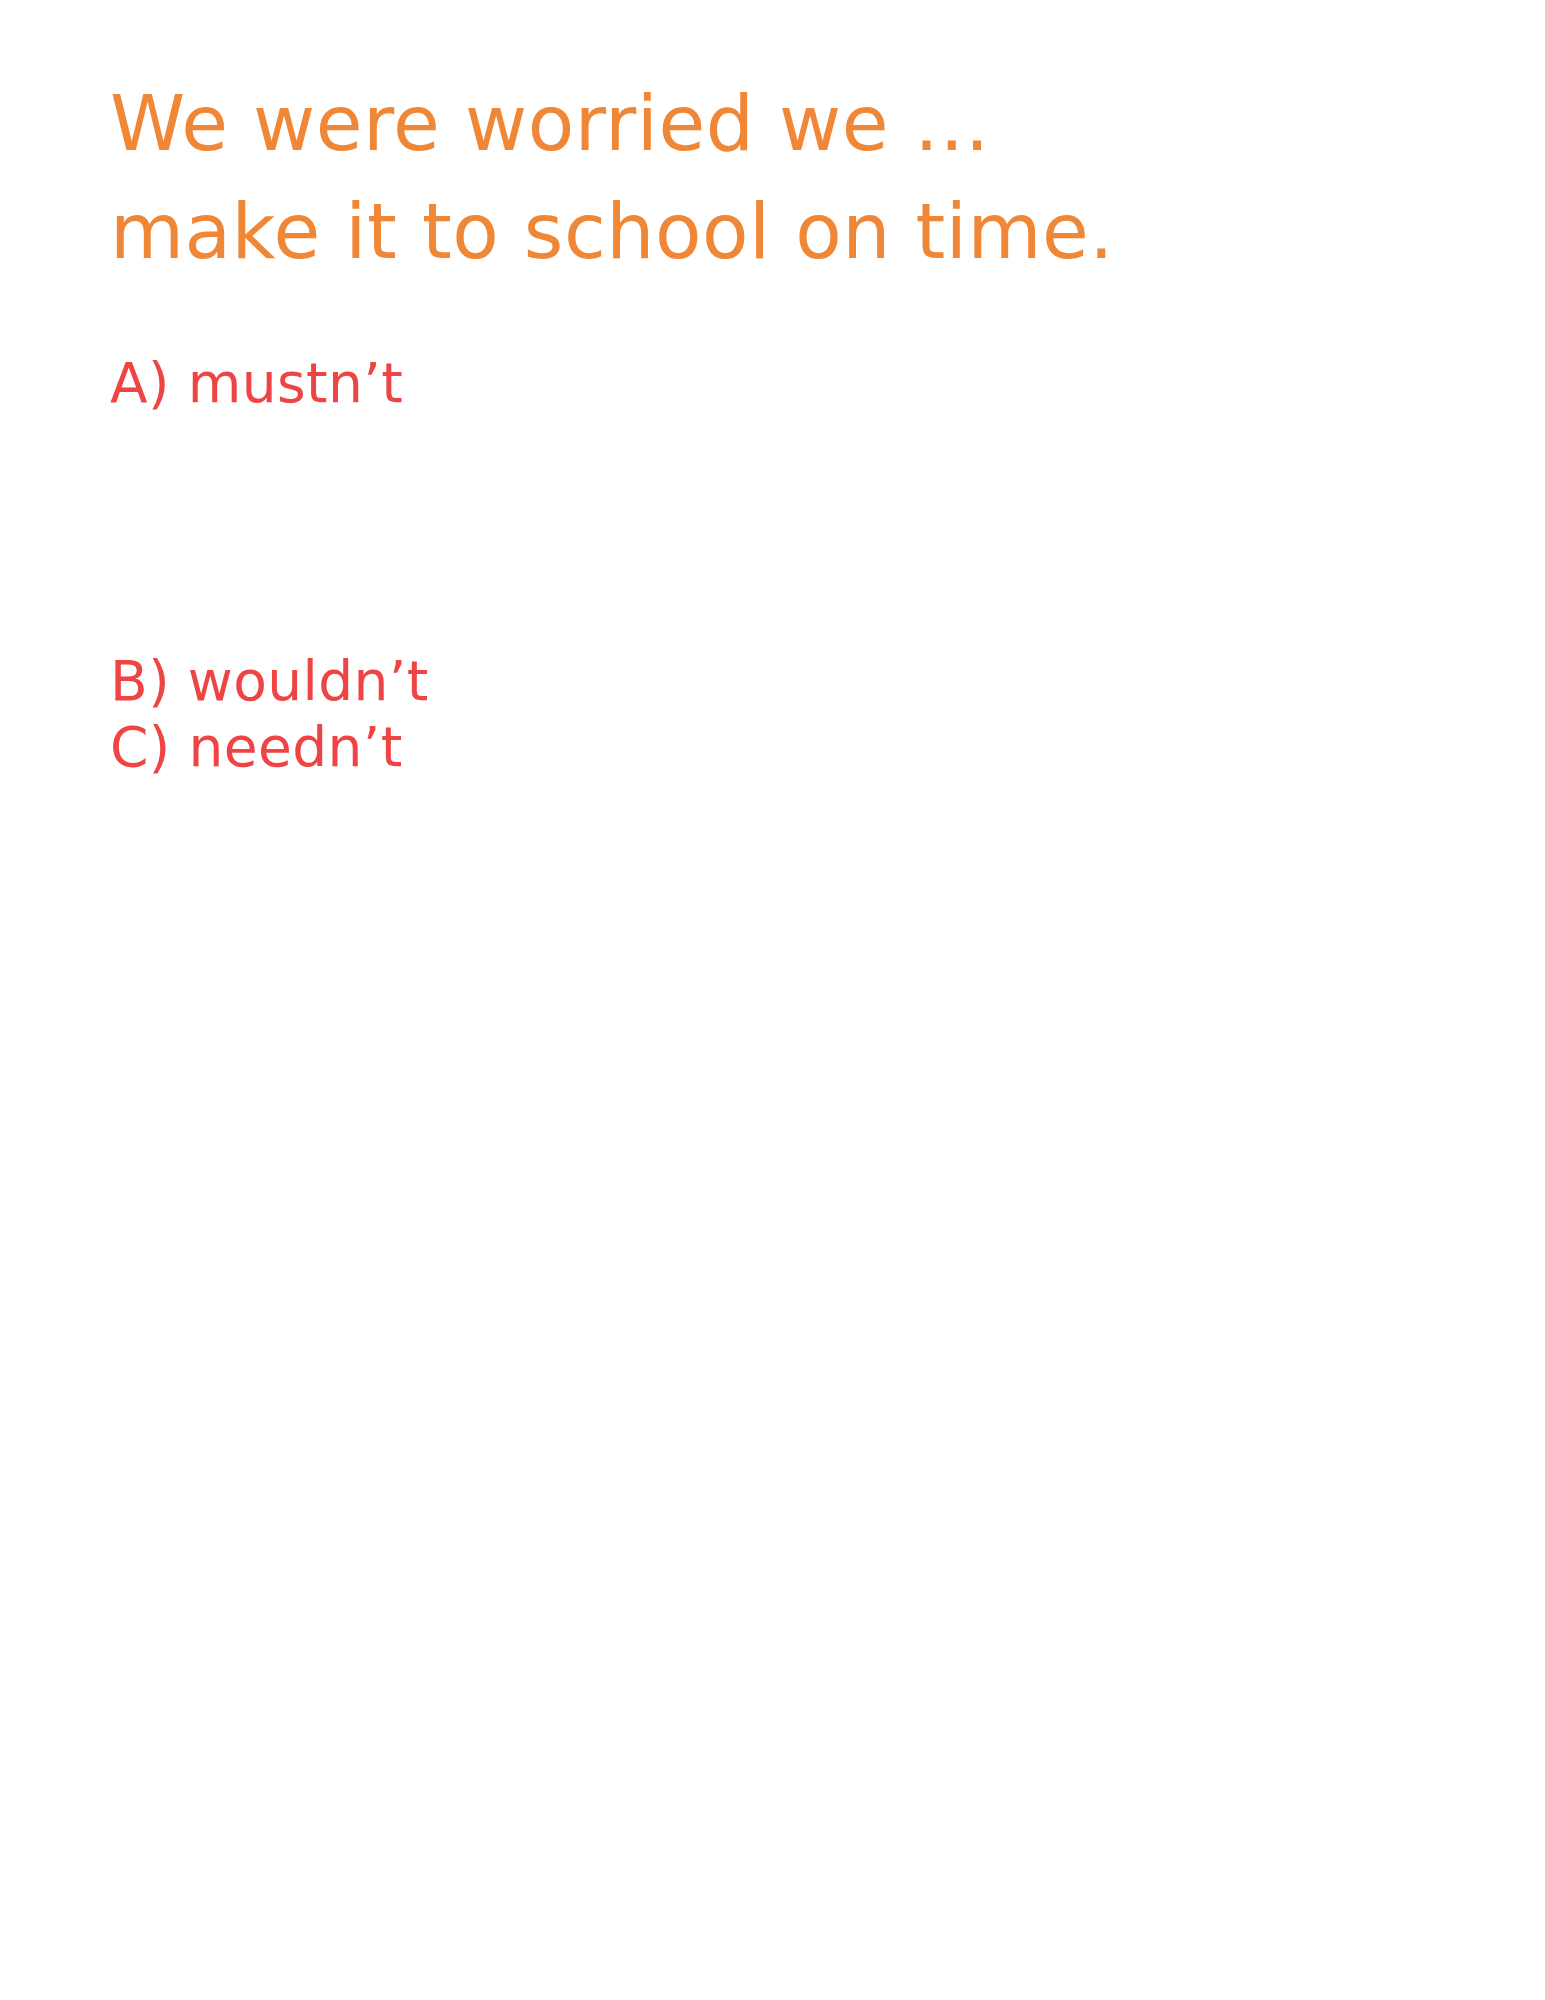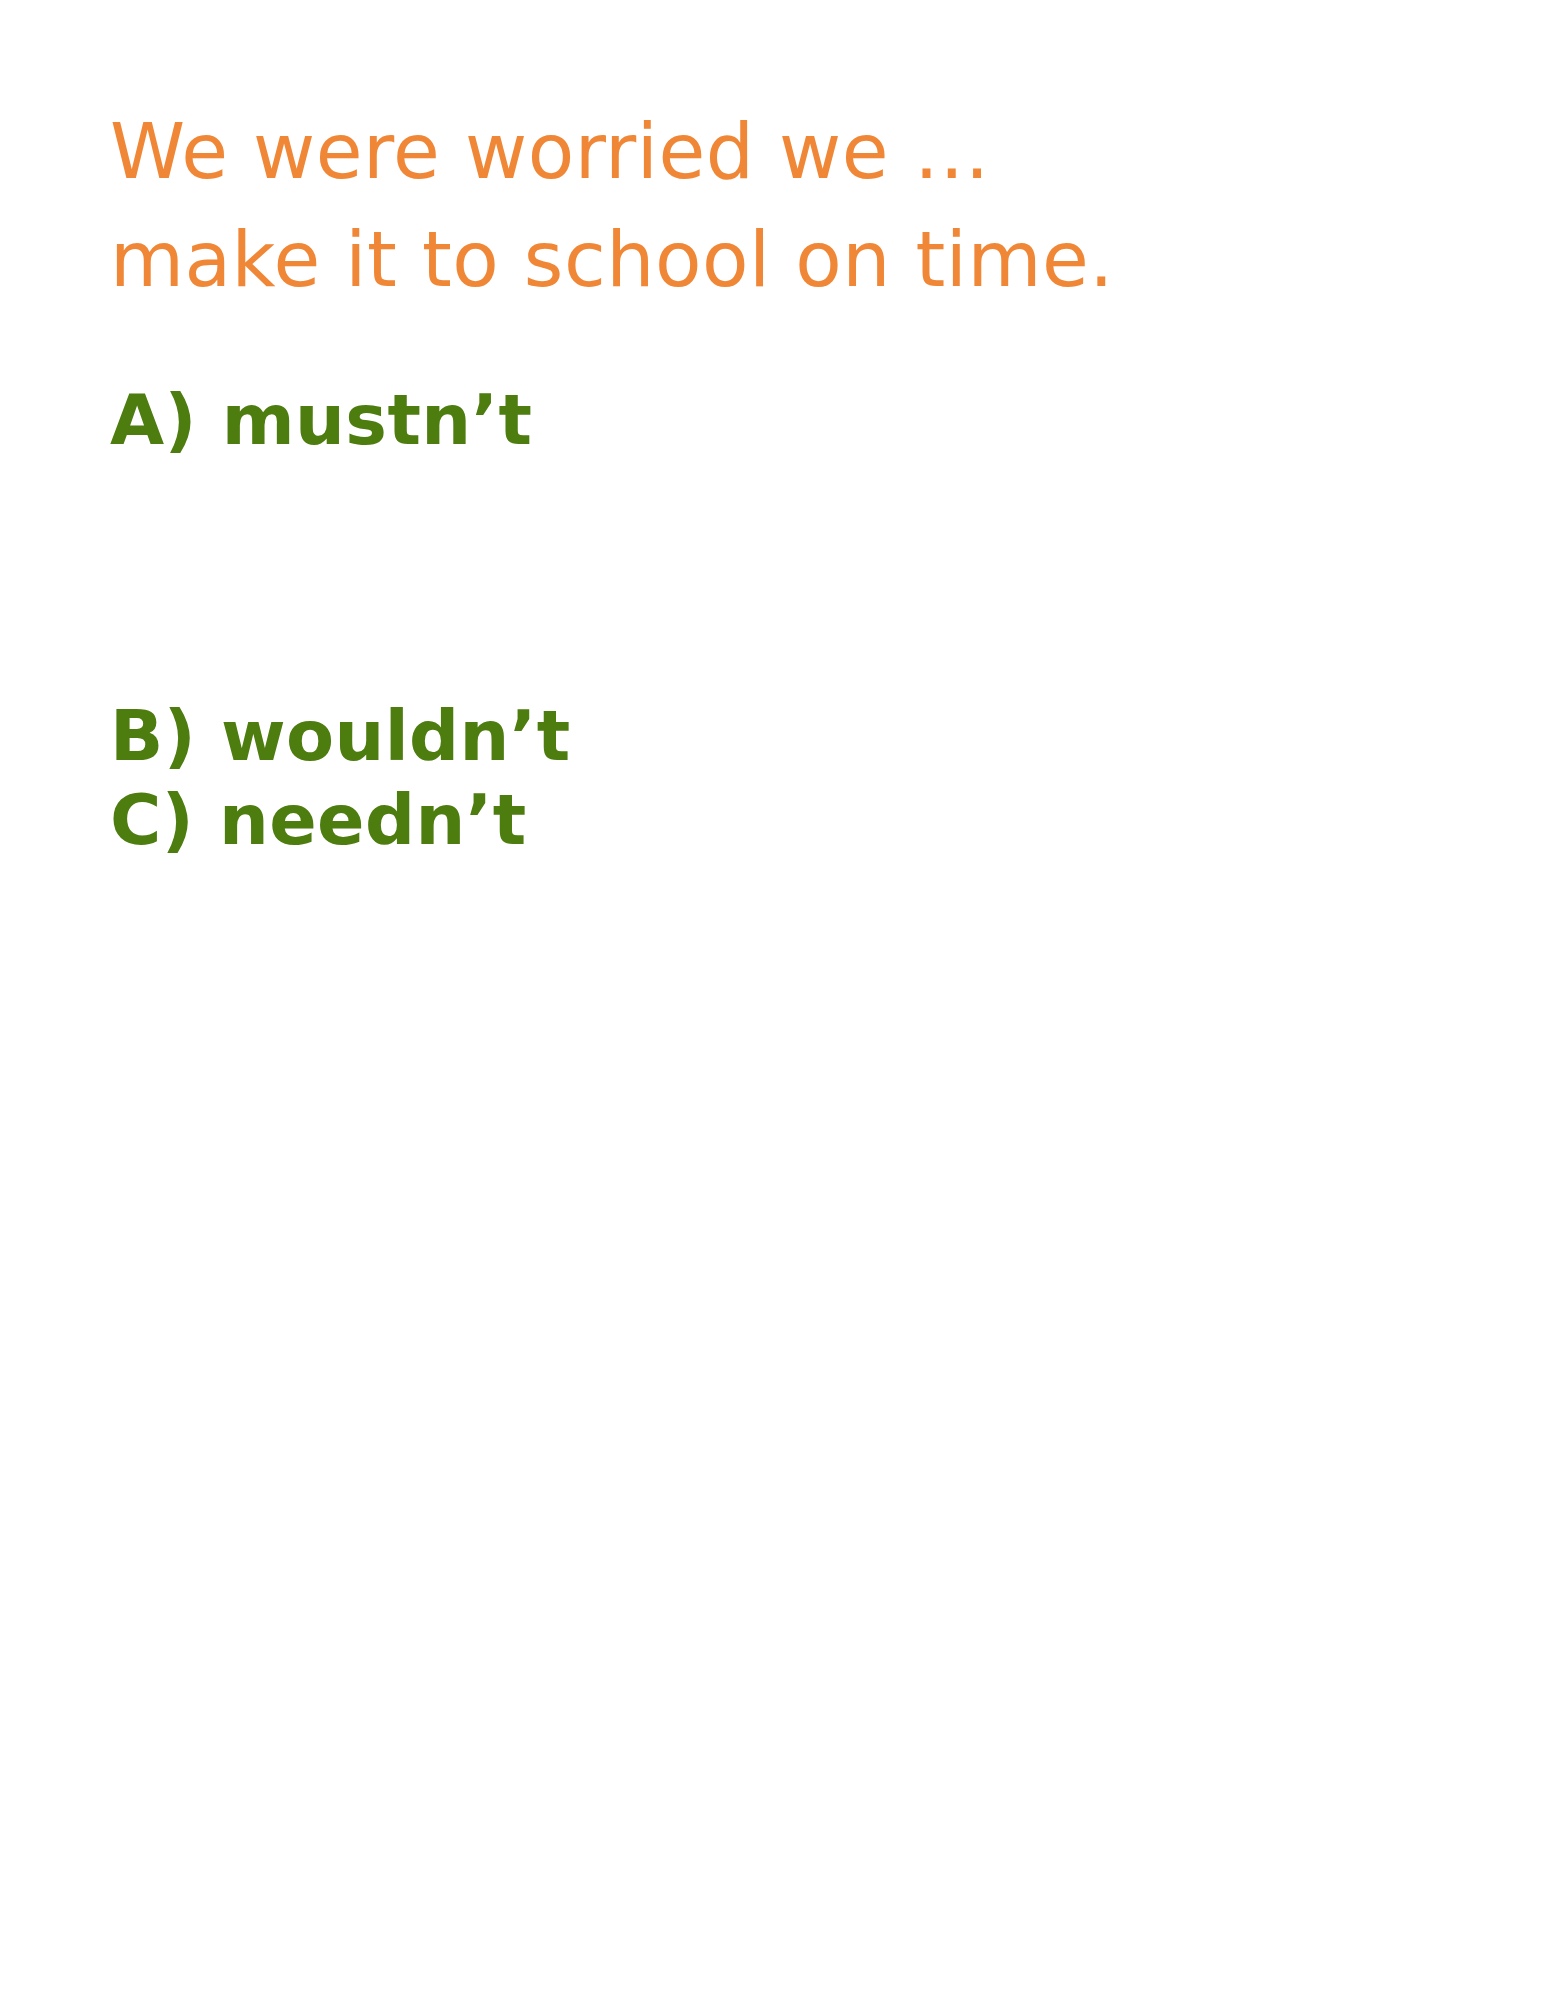--- a/index.html
+++ b/index.html
@@ -12,42 +12,42 @@
     height: 2000px;
     font-family: "DejaVu Sans", sans-serif;
     overflow: hidden;
   }
   .page {
     position: relative;
     width: 1440px;
     height: 2000px;
     background: #ffffff;
     box-sizing: border-box;
-    padding: 80px 110px 0 110px;
+    padding: 52px 110px 0 110px;
   }
   .question {
     color: #F08737;
     font-family: "DejaVu Sans", sans-serif;
     font-size: 76px;
     font-weight: 400;
     line-height: 1.42;
     letter-spacing: 0.5px;
     margin: 0;
     padding-top: 18px;
     max-width: 1330px;
     white-space: pre-line;
   }
   .options {
     margin-top: 64px;
   }
   .option {
-    color: #4d7c0f;
+    color: #ef4444;
     font-family: "DejaVu Sans", sans-serif;
-    font-size: 70px;
-    font-weight: 700;
+    font-size: 55px;
+    font-weight: 400;
     letter-spacing: 0.4px;
     line-height: 1.2;
     white-space: pre;
   }
   .option.gap-a { margin-bottom: 232px; }
   .option.gap-b { }
   .option.gap-c { margin-bottom: 16px; }
 </style>
 </head>
 <body>

